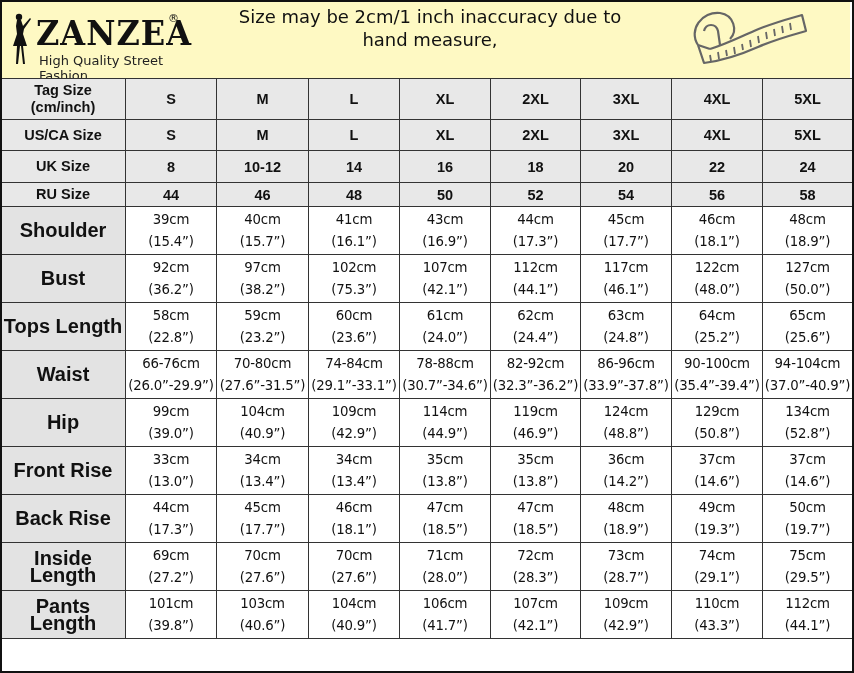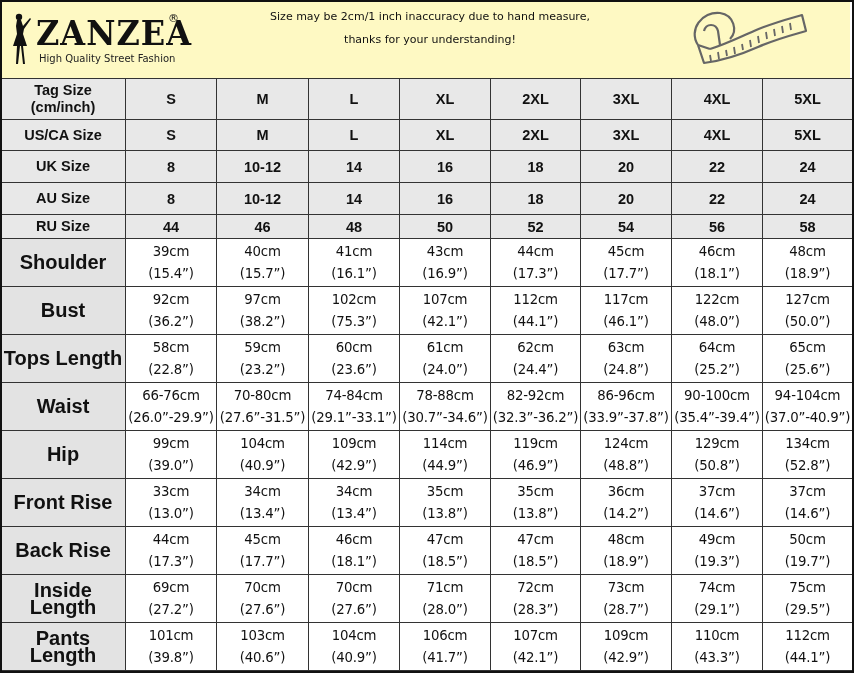--- a/index.html
+++ b/index.html
@@ -2,23 +2,23 @@
 <html><head>
 <meta charset="utf-8">
 <style>
   html, body { margin:0; padding:0; background:#fff; }
   body { width:854px; height:673px; overflow:hidden; position:relative; }
   .frame { position:absolute; left:0; top:0; width:850px; height:669px; border:2px solid #111; }
   .header { position:absolute; left:0; top:0; width:850px; height:78px; background:#fef9c3; }
   .logo { position:absolute; left:6px; top:8px; width:200px; height:60px; }
   .logo-text { position:absolute; left:30px; top:6px; font-family:"DejaVu Serif", serif; font-size:32px; letter-spacing:1px; color:#111; font-weight:bold; transform:scaleY(1.05); }
   .logo-reg { position:absolute; left:162px; top:4px; font-family:"DejaVu Sans", sans-serif; font-size:11px; color:#111; }
-  .logo-tag { position:absolute; left:33px; top:45px; font-family:"DejaVu Sans", sans-serif; font-size:10px; color:#222; }
+  .logo-tag { position:absolute; left:33px; top:45px; font-family:"DejaVu Sans", sans-serif; font-size:13px; color:#222; }
   .logo-figure { position:absolute; left:2px; top:4px; width:26px; height:56px; }
-  .notice { position:absolute; left:220px; top:6px; width:420px; text-align:center; font-family:"DejaVu Sans", sans-serif; font-size:11px; line-height:22.5px; color:#111; }
+  .notice { position:absolute; left:220px; top:6px; width:420px; text-align:center; font-family:"DejaVu Sans", sans-serif; font-size:18px; line-height:22.5px; color:#111; }
   .tape { position:absolute; left:680px; top:5px; width:140px; height:70px; }
   table { position:absolute; left:0; top:78px; border-collapse:collapse; table-layout:fixed; width:852px; }
   td { border:1.5px solid #333; text-align:center; vertical-align:middle; padding:0; font-family:"Liberation Sans", sans-serif; color:#111; }
   td.label { background:#e3e3e3; font-weight:bold; font-size:20px; line-height:17px; }
   tr.size td { background:#e8e8e8; font-weight:bold; font-size:14.5px; }
   tr.meas td.val { background:#fff; font-family:"DejaVu Sans", sans-serif; font-size:13.3px; line-height:22px; letter-spacing:-0.2px; }
   td.val span { display:block; }
 </style>
 </head>
 <body>
@@ -29,21 +29,20 @@
       <circle cx="11" cy="5" r="3.2" fill="#111"></circle>
       <path d="M9 8 L13 8 L15 14 L22 6 L23 7 L16 17 L15 22 L19 34 L5 34 L9 22 L8 14 Z" fill="#111"></path>
       <path d="M9 34 L8 52 L10 52 L12 34 Z M13 34 L15 52 L17 52 L15 34 Z" fill="#111"></path>
     </svg>
     <span class="logo-text">ZANZEA</span>
     <span class="logo-reg">®</span>
     <span class="logo-tag">High Quality Street Fashion</span>
   </div>
   <div class="notice">
     <div>Size may be 2cm/1 inch inaccuracy due to hand measure,</div>
-    <div>thanks for your understanding!</div>
   </div>
   <svg class="tape" viewBox="0 0 140 70" fill="none" stroke="#666" stroke-width="2.2" stroke-linejoin="round">
     <path d="M18 40 C8 25 22 6 40 8 C54 10 58 26 50 34"></path>
     <path d="M24 26 C26 18 36 18 38 26 L40 40"></path>
     <path d="M18 40 L24 58 C40 56 60 50 78 42 C96 34 112 30 126 26 L122 10 C108 14 92 18 74 26 C58 33 44 40 30 44"></path>
     <path d="M18 40 L30 44"></path>
     <g stroke-width="1.8">
       <line x1="30" y1="50" x2="31" y2="56"></line>
         <line x1="38" y1="47" x2="39" y2="54"></line>
       <line x1="46" y1="45" x2="47" y2="51"></line>
@@ -101,31 +100,20 @@
         <td class="label">UK Size</td>
         <td>8</td>
         <td>10-12</td>
         <td>14</td>
         <td>16</td>
         <td>18</td>
         <td>20</td>
         <td>22</td>
         <td>24</td>
       </tr>
-      <tr class="size" style="height: 32px;">
-        <td class="label">AU Size</td>
-        <td>8</td>
-        <td>10-12</td>
-        <td>14</td>
-        <td>16</td>
-        <td>18</td>
-        <td>20</td>
-        <td>22</td>
-        <td>24</td>
-      </tr>
       <tr class="size" style="height: 24px;">
         <td class="label">RU Size</td>
         <td>44</td>
         <td>46</td>
         <td>48</td>
         <td>50</td>
         <td>52</td>
         <td>54</td>
         <td>56</td>
         <td>58</td>

